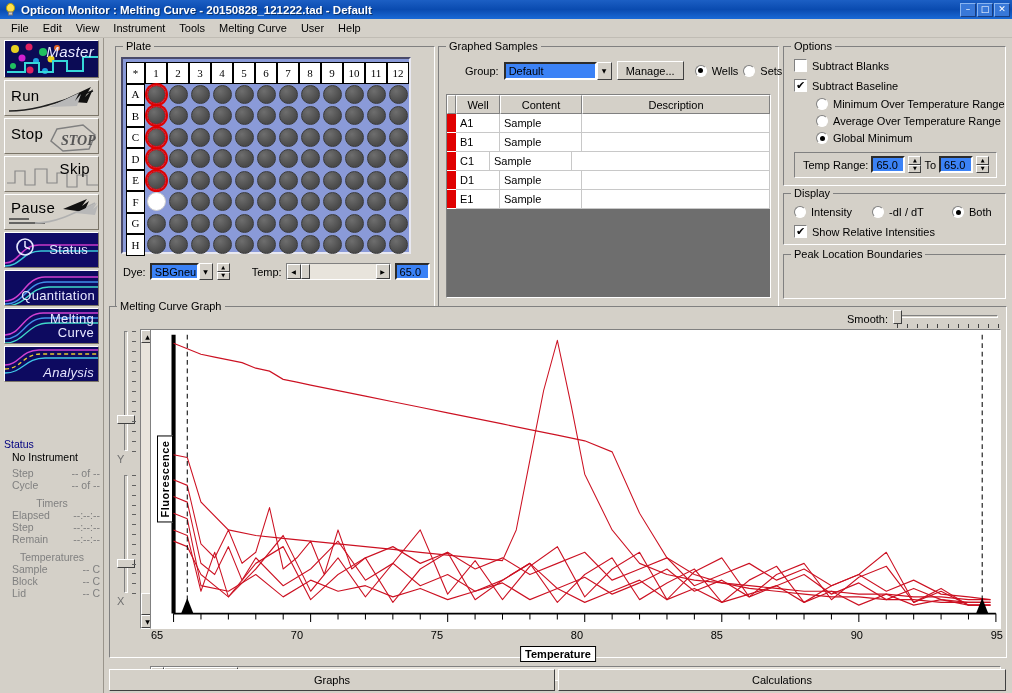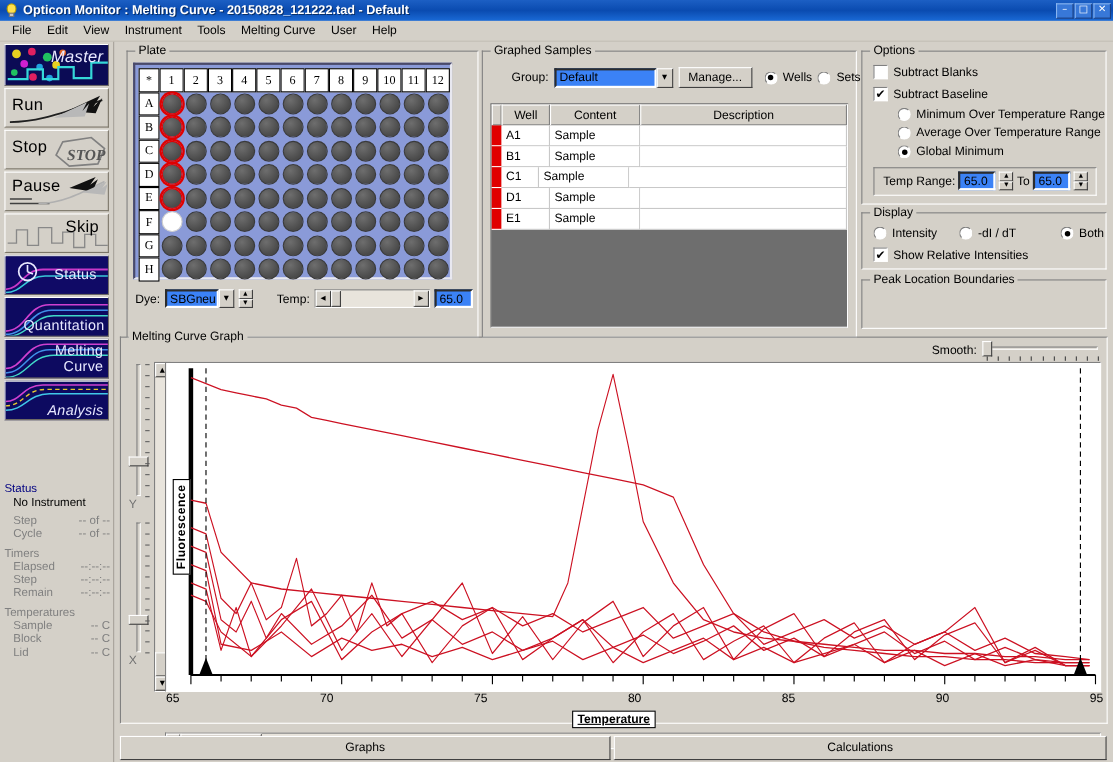--- a/index.html
+++ b/index.html
@@ -65,21 +65,21 @@
   .sbtn .lbl.small { font-size: 13px; }
   .sbtn svg { position: absolute; left: 0; top: 0; }
 
   
   #statusblock {
     position: absolute; left: 4px; top: 400px; width: 96px;
     font-size: 10.5px; color: #808080;
   }
   #statusblock .hdr { color: #000080; font-weight: normal; margin-bottom: 1px; }
   #statusblock .big { color: #000; padding-left: 8px; margin-bottom: 4px; }
-  #statusblock .grp { margin-top: 6px; }
+  #statusblock .grp { margin-top: 6px; text-align: center; }
   #statusblock .row { display: flex; justify-content: space-between; padding-left: 8px; }
   #statusblock .row .v { color: #808080; }
 
   
   .grpbox { position: absolute; border: 1px solid #fff;
             border-top-color: #808080; border-left-color: #808080; }
   .grptitle { position: absolute; top: -7px; left: 7px; background: #d4d0c8;
               padding: 0 3px; font-size: 11px; color: #000; }
 
   
@@ -243,34 +243,34 @@
     <div class="sbtn">
       <svg width="96" height="36" viewBox="0 0 96 36">
         <polygon points="52,10 78,6 90,16 84,30 58,32 46,22" fill="none" stroke="#808080" stroke-width="1.5"></polygon>
         <text x="56" y="26" font-family="Liberation Serif, serif" font-size="14" font-weight="bold" font-style="italic" fill="#555">STOP</text>
       </svg>
       <span class="lbl" style="left:6px;top:6px;">Stop</span>
     </div>
 
     <div class="sbtn">
       <svg width="96" height="36" viewBox="0 0 96 36">
+        <path d="M2,26 L10,26 L10,14 L20,14 L20,28 L30,28 L30,12 L42,12 L42,26 L52,26
+                 L52,16 L62,16 L62,30 L72,30 L72,18 L82,18 L82,28 L94,28" fill="none" stroke="#888" stroke-width="1.2"></path>
+      </svg>
+      <span class="lbl" style="right:8px;top:3px;">Skip</span>
+    </div>
+
+    <div class="sbtn">
+      <svg width="96" height="36" viewBox="0 0 96 36">
         <path d="M4,28 L40,28 M4,24 L24,24" stroke="#404040" stroke-width="1.4" fill="none"></path>
         <path d="M30,28 C50,28 66,20 90,8" fill="none" stroke="#b0b0b0" stroke-width="1.4"></path>
         <path d="M58,14 L82,4 L77,11 L84,6 L79,17 Z" fill="#111"></path>
         <path d="M70,18 L92,8 L88,14 L93,10 L90,20 Z" fill="#b8b8b8"></path>
       </svg>
       <span class="lbl" style="left:6px;top:4px;">Pause</span>
-    </div>
-
-    <div class="sbtn">
-      <svg width="96" height="36" viewBox="0 0 96 36">
-        <path d="M2,26 L10,26 L10,14 L20,14 L20,28 L30,28 L30,12 L42,12 L42,26 L52,26
-                 L52,16 L62,16 L62,30 L72,30 L72,18 L82,18 L82,28 L94,28" fill="none" stroke="#888" stroke-width="1.2"></path>
-      </svg>
-      <span class="lbl" style="right:8px;top:3px;">Skip</span>
     </div>
 
     <div class="sbtn dark">
       <svg width="96" height="36" viewBox="0 0 96 36">
         <rect width="96" height="36" fill="#100a66"></rect>
         <path d="M0,30 C14,30 16,12 34,12 L96,12" fill="none" stroke="#c838c8" stroke-width="1.6"></path>
         <path d="M0,33 C16,33 18,18 36,18 L96,18" fill="none" stroke="#38c8d8" stroke-width="1.4"></path>
         <circle cx="20" cy="14" r="8" fill="none" stroke="#e8e8ff" stroke-width="1.6"></circle>
         <path d="M20,14 L20,8 M20,14 L25,16" stroke="#e8e8ff" stroke-width="1.5"></path>
       </svg>
@@ -801,21 +801,21 @@
     <div class="grpbox" style="left:679px; top:155px; width:223px; height:52px;">
       <span class="grptitle">Display</span>
       <div class="optrow" style="position:absolute;left:10px;top:12px;">
         <span class="radio"></span>
         <span>Intensity</span>
       </div>
       <div class="optrow" style="position:absolute;left:88px;top:12px;">
         <span class="radio"></span>
         <span>-dI / dT</span>
       </div>
-      <div class="optrow" style="position:absolute;left:180px;top:12px;text-align:center;">
+      <div class="optrow" style="position:absolute;left:168px;top:12px;text-align:center;">
         <span class="radio on"></span>
         <span>Both</span>
       </div>
       <div class="optrow" style="position:absolute;left:10px;top:31px;">
         <span class="chk">✔</span>
         <span>Show Relative Intensities</span>
       </div>
     </div>
 
     <div class="grpbox" style="left:679px; top:216px; width:223px; height:45px;">
@@ -948,21 +948,21 @@
 
       <div id="xaxis" style="position:absolute; left:24px; right:5px; bottom:10px; height:18px;">
           <span style="position:absolute;left:2.657004830917874%;transform:translateX(-50%);font-size:11px;">65</span>
           <span style="position:absolute;left:18.800322061191626%;transform:translateX(-50%);font-size:11px;">70</span>
           <span style="position:absolute;left:34.94363929146538%;transform:translateX(-50%);font-size:11px;">75</span>
           <span style="position:absolute;left:51.08695652173913%;transform:translateX(-50%);font-size:11px;">80</span>
           <span style="position:absolute;left:67.23027375201288%;transform:translateX(-50%);font-size:11px;">85</span>
           <span style="position:absolute;left:83.37359098228664%;transform:translateX(-50%);font-size:11px;">90</span>
           <span style="position:absolute;left:99.51690821256038%;transform:translateX(-50%);font-size:11px;">95</span>
         </div>
-      <div id="xlabel" style="bottom:-5px;text-decoration:underline;">Temperature</div>
+      <div id="xlabel" style="bottom:-5px;">Temperature</div>
 
       <div class="scrollbar-h" style="left:40px; right:5px; bottom:-24px;">
         <div class="sb-arrow" style="width:13px;height:13px;float:left;">◀</div>
         <div class="sb-thumb" style="float:left;width:74px;height:13px;"></div>
       </div>
     </div>
 
     <div class="tabbtn" style="left:5px; bottom:2px; width:446px;">Graphs</div>
     <div class="tabbtn" style="left:454px; bottom:2px; width:448px;">Calculations</div>
   </div>

